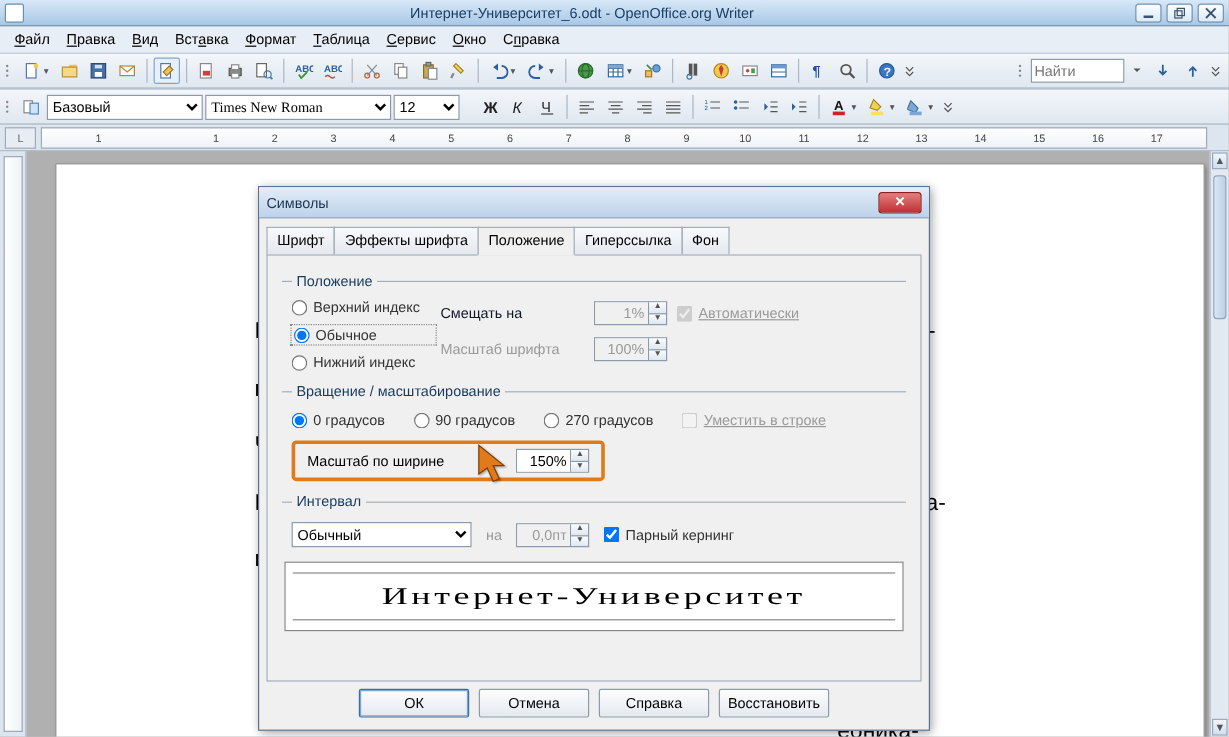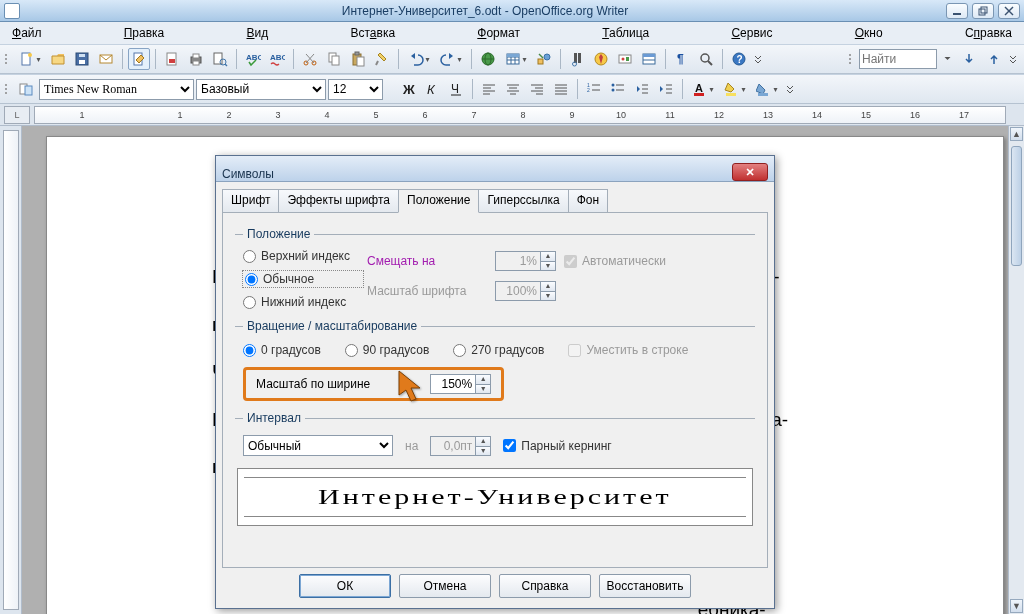--- a/index.html
+++ b/index.html
@@ -7,21 +7,21 @@
 
   
   .titlebar { height: 22px; background: linear-gradient(#d8e8f8,#a8c8e6); display: flex; align-items: center; padding: 0 4px; border-bottom: 1px solid #6a8fb3; font-size: 12px; color: #1a3e64; text-align: center; }
   .titlebar .doc-icon { width: 16px; height: 16px; background: #fff; border: 1px solid #6a8fb3; border-radius: 2px; margin-right: 4px; position: relative; }
   .titlebar .title-text { flex: 1; }
   .titlebar .winbtns { display: flex; gap: 4px; }
   .titlebar .winbtn { width: 22px; height: 16px; border: 1px solid #7a96b3; border-radius: 3px; background: linear-gradient(#fafdff,#dde9f5); display:flex; align-items:center; justify-content:center; }
   .titlebar .winbtn svg { width: 12px; height: 12px; }
 
   
-  .menubar { height: 22px; background: #e8eef5; display:flex; align-items:center; padding:0 6px; font-size:12px; gap: 2px; justify-content: space-between; }
+  .menubar { height: 22px; background: #e8eef5; display:flex; align-items:center; padding:0 6px; font-size:12px; gap: 2px; }
   .menubar .menu-item { padding: 2px 6px; }
   .menubar .menu-item span.u { text-decoration: underline; }
 
   
   .toolbar { height: 30px; background: linear-gradient(#f3f6fa,#dfe7f0); border-top:1px solid #c5d2e0; border-bottom:1px solid #b5c2d0; display:flex; align-items:center; padding: 0 5px; gap: 2px; font-size:12px;}
   .toolbar .sep { width: 1px; height: 20px; background: #aab7c5; margin: 0 3px; }
   .tbtn { width: 22px; height: 22px; border: 1px solid transparent; border-radius: 2px; display:flex; align-items:center; justify-content:center; }
   .tbtn svg { width:16px; height:16px; }
   .tbtn.dd { width: 30px; }
   .tbtn.dd::after { content:"▾"; font-size:8px; margin-left:1px; color:#555;}
@@ -49,35 +49,35 @@
   .scrollbar-v{width:16px;background:#e3e9f0;border-left:1px solid #b0bccb;position:relative;}
   .scrollbar-v .thumb{position:absolute;top:20px;left:2px;right:2px;height:120px;background:linear-gradient(90deg,#dbe6f2,#bcd0e6);border:1px solid #8fa5bd;border-radius:3px;}
   .scrollbar-v .arrow{position:absolute;left:1px;right:1px;height:14px;background:linear-gradient(#f0f5fb,#d2deed);border:1px solid #96a9be;display:flex;align-items:center;justify-content:center;font-size:9px;color:#555;}
 
   
   .page-text{position:absolute;left:165px;top:116px;font-family:"Times New Roman",serif;font-size:19px;line-height:2.5;color:#000;}
   .page-text div{white-space:pre;}
 
   
   .dialog{position:absolute;left:215px;top:155px;width:560px;height:454px;background:#f0f0f0;border:1px solid #5a7190;box-shadow:2px 2px 8px rgba(0,0,0,.4);z-index:10;}
-  .dlg-title{height:26px;background:linear-gradient(#e4edf8,#bdd2ea);display:flex;align-items:flex-end;padding:0 6px;font-size:12px;color:#1a344f;border-bottom:1px solid #8ba3be;}
+  .dlg-title{height:26px;background:linear-gradient(#e4edf8,#bdd2ea);display:flex;align-items:center;padding:0 6px;font-size:12px;color:#1a344f;border-bottom:1px solid #8ba3be;}
   .dlg-title .spacer{flex:1;}
   .dlg-close{width:36px;height:18px;border-radius:3px;background:linear-gradient(#e38080,#c03030);border:1px solid #902020;display:flex;align-items:center;justify-content:center;color:#fff;font-size:11px;font-weight:bold;}
 
   .dlg-tabs{display:flex;height:24px;margin:6px 6px 0 6px;font-size:12px;}
   .dlg-tab{padding:3px 8px;border:1px solid #a4aeb9;border-bottom:none;background:linear-gradient(#f7f9fc,#e3e8ee);margin-right:-1px;position:relative;top:1px;}
   .dlg-tab.active{background:#f0f0f0;border-bottom:1px solid #f0f0f0;font-weight:normal;z-index:2;}
   .dlg-body{border:1px solid #a4aeb9;margin:0 6px;padding:10px 12px;height:356px;background:#f0f0f0;font-size:12px;position:relative;}
 
   fieldset.grp{border:none;border-top:1px solid #a4aeb9;margin:4px 0 10px 0;padding:8px 0 0 8px;position:relative;}
   fieldset.grp legend{padding:0 4px;color:#173a5e;font-size:12px;}
   .row{display:flex;align-items:center;gap:8px;margin:2px 0;}
   label.radio,label.chk{display:flex;align-items:center;gap:5px;color:#333;}
   label.radio input,label.chk input{margin:0;}
-  label.disabled{color:#9a9a9a;}
+  label.disabled{color:#9a9a9a;text-decoration:underline;}
   .u{}
   .spin{display:inline-flex;align-items:center;border:1px solid #8c9bab;height:20px;background:#fff;}
   .spin input{border:none;width:44px;height:18px;text-align:right;padding:0 3px;font-size:12px;outline:none;}
   .spin.disabled{background:#f0f0f0;}
   .spin.disabled input{color:#9a9a9a;background:#f0f0f0;}
   .spin .spbtns{display:flex;flex-direction:column;border-left:1px solid #8c9bab;}
   .spin .sp{width:14px;height:9px;font-size:7px;line-height:8px;text-align:center;background:linear-gradient(#fafcff,#e0e7f0);color:#555;}
   .spin .sp+.sp{border-top:1px solid #8c9bab;}
 
   .highlight-box{border:3px solid #e07a1b;border-radius:4px;padding:4px 10px;display:inline-flex;align-items:center;gap:60px;}
@@ -364,22 +364,22 @@
       <span></span>
       <span></span>
       <span></span>
     </div>
   <div class="tbtn">
       <svg viewBox="0 0 16 16">
         <rect x="2" y="3" width="7" height="10" fill="#fff" stroke="#888"></rect>
         <rect x="7" y="5" width="7" height="9" fill="#cde3f7" stroke="#5a8abf"></rect>
       </svg>
     </div>
+  <select class="wide"><option>Базовый</option></select>
   <select class="wide font" style="font-family:'Times New Roman',serif;"><option>Times New Roman</option></select>
-  <select class="wide"><option>Базовый</option></select>
   <select class="wide size"><option>12</option></select>
   <div style="width:10px"></div>
   <div class="tbtn">
       <svg viewBox="0 0 16 16">
         <text x="3" y="13" font-size="13" font-weight="bold" font-family="'Times New Roman',serif" fill="#222">Ж</text>
       </svg>
     </div>
   <div class="tbtn">
       <svg viewBox="0 0 16 16">
         <text x="3" y="13" font-size="13" font-style="italic" font-family="'Times New Roman',serif" fill="#222">К</text>
@@ -565,21 +565,21 @@
               <span><span class="u">Обычное</span></span>
             </label>
           <div style="height:8px"></div>
           <label class="radio">
               <input type="radio" name="pos" style="">
               <span><span>Нижний индекс</span></span>
             </label>
         </div>
         <div>
           <div class="row">
-            <span class="disabled" style="width:120px;color:#a21caf;">Смещать на</span>
+            <span class="disabled" style="width:120px;color:#0f172a;">Смещать на</span>
             <div class="spin disabled">
                 <input disabled="" value="1%" style="">
                 <div class="spbtns">
                   <div class="sp">▲</div>
                   <div class="sp">▼</div>
                 </div>
               </div>
             <label class="chk disabled">
                 <input type="checkbox" checked="" disabled="" style="">
                 <span>Автоматически</span>

